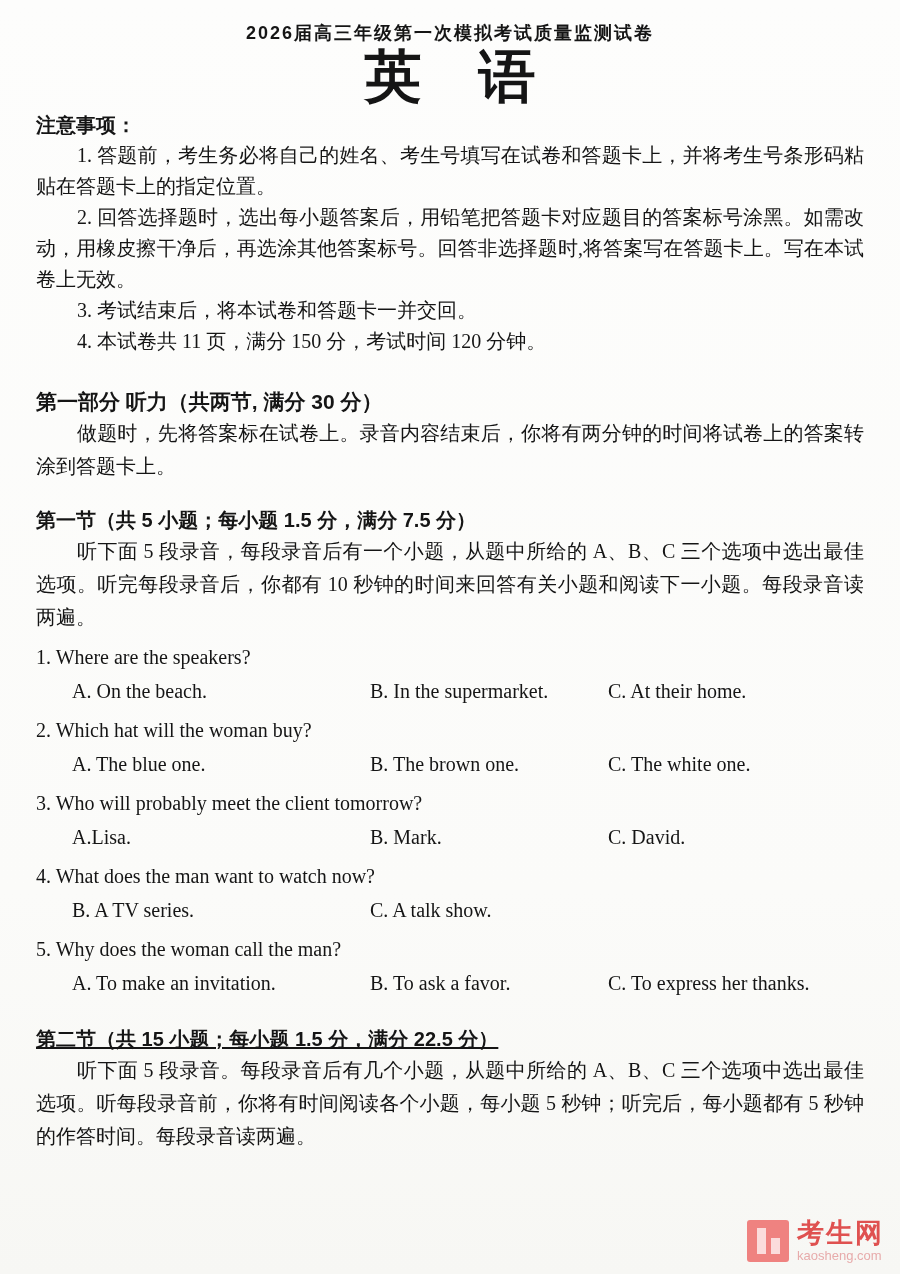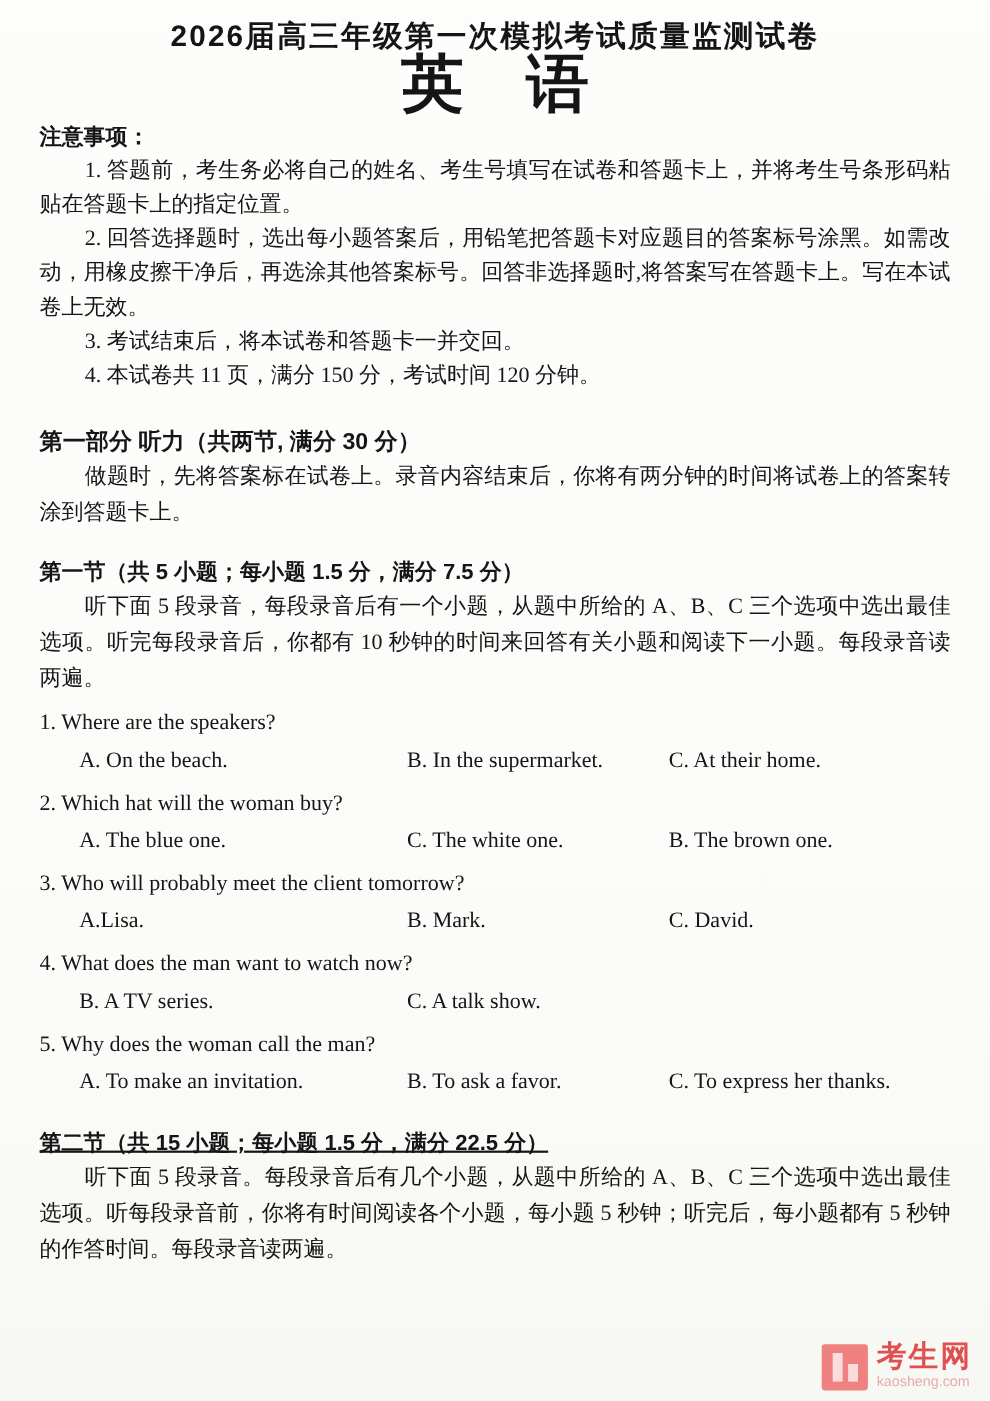--- a/index.html
+++ b/index.html
@@ -12,21 +12,21 @@
     font-family: "Liberation Serif", "DejaVu Serif", serif;
     box-sizing: border-box;
     padding: 16px 36px 0 36px;
     position: relative;
     overflow: hidden;
   }
   .hei { font-family: "Liberation Sans", "DejaVu Sans", sans-serif; font-weight: bold; }
   .doc-title {
     margin: 0;
     text-align: center;
-    font-size: 27px;
+    font-size: 18px;
     line-height: 34px;
     letter-spacing: 2px;
     font-weight: bold;
     font-family: "Liberation Sans", "DejaVu Sans", sans-serif;
   }
   .subject {
     margin: 0 0 6px 0;
     text-align: center;
     font-size: 57px;
     line-height: 54px;
@@ -68,21 +68,21 @@
     padding-left: 36px;
     font-size: 20px;
     line-height: 34px;
     margin-bottom: 5px;
   }
   .watermark {
     position: absolute;
     right: 16px;
     bottom: 10px;
     display: flex;
-    align-items: flex-end;
+    align-items: center;
     gap: 8px;
   }
   .wm-logo {
     width: 42px;
     height: 42px;
     background: #ef8280;
     border-radius: 3px;
     display: flex;
     align-items: center;
     justify-content: center;
@@ -141,22 +141,22 @@
         <span>A. On the beach.</span>
         <span>B. In the supermarket.</span>
         <span>C. At their home.</span>
       </div>
     </div>
 
     <div>
       <div class="q-line">2. Which hat will the woman buy?</div>
       <div class="options-row">
         <span>A. The blue one.</span>
+        <span>B. The brown one.</span>
         <span>C. The white one.</span>
-        <span>B. The brown one.</span>
       </div>
     </div>
 
     <div>
       <div class="q-line">3. Who will probably meet the client tomorrow?</div>
       <div class="options-row">
         <span>A.Lisa.</span>
         <span>B. Mark.</span>
         <span>C. David.</span>
       </div>

